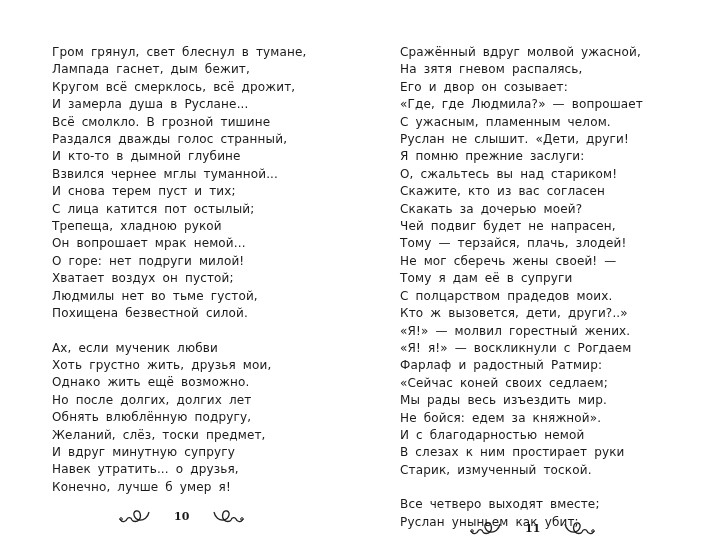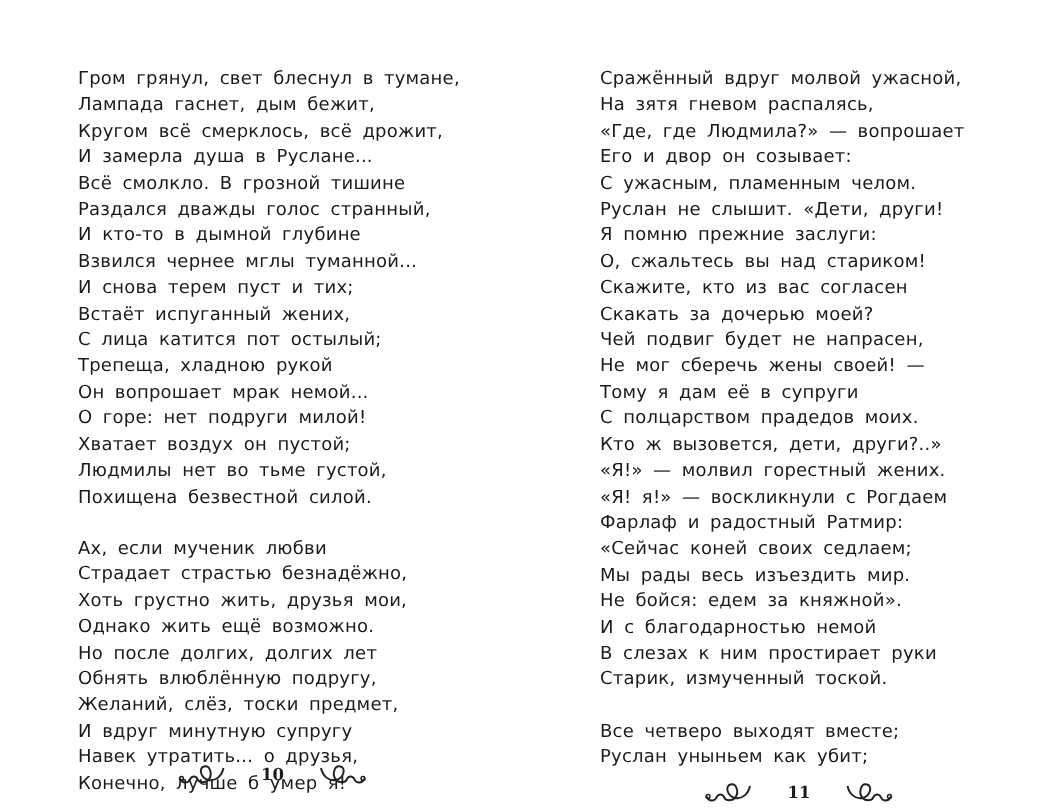--- a/index.html
+++ b/index.html
@@ -23,57 +23,56 @@
   <div class="stanza">
       <div class="line">Гром грянул, свет блеснул в тумане,</div>
       <div class="line">Лампада гаснет, дым бежит,</div>
       <div class="line">Кругом всё смерклось, всё дрожит,</div>
       <div class="line">И замерла душа в Руслане...</div>
       <div class="line">Всё смолкло. В грозной тишине</div>
       <div class="line">Раздался дважды голос странный,</div>
       <div class="line">И кто-то в дымной глубине</div>
       <div class="line">Взвился чернее мглы туманной...</div>
       <div class="line">И снова терем пуст и тих;</div>
-      <div class="line">Встаёт испуганный жених,</div>
       <div class="line">С лица катится пот остылый;</div>
       <div class="line">Трепеща, хладною рукой</div>
       <div class="line">Он вопрошает мрак немой...</div>
       <div class="line">О горе: нет подруги милой!</div>
       <div class="line">Хватает воздух он пустой;</div>
       <div class="line">Людмилы нет во тьме густой,</div>
       <div class="line">Похищена безвестной силой.</div>
     </div>
   <div class="stanza">
       <div class="line">Ах, если мученик любви</div>
-      <div class="line">Страдает страстью безнадёжно,</div>
       <div class="line">Хоть грустно жить, друзья мои,</div>
       <div class="line">Однако жить ещё возможно.</div>
       <div class="line">Но после долгих, долгих лет</div>
       <div class="line">Обнять влюблённую подругу,</div>
       <div class="line">Желаний, слёз, тоски предмет,</div>
       <div class="line">И вдруг минутную супругу</div>
       <div class="line">Навек утратить... о друзья,</div>
       <div class="line">Конечно, лучше б умер я!</div>
     </div>
 
 </div>
 
 <div class="page right">
   <div class="stanza">
       <div class="line">Сражённый вдруг молвой ужасной,</div>
       <div class="line">На зятя гневом распалясь,</div>
+      <div class="line">Его и двор он созывает:</div>
       <div class="line">«Где, где Людмила?» — вопрошает</div>
-      <div class="line">Его и двор он созывает:</div>
       <div class="line">С ужасным, пламенным челом.</div>
       <div class="line">Руслан не слышит. «Дети, други!</div>
       <div class="line">Я помню прежние заслуги:</div>
       <div class="line">О, сжальтесь вы над стариком!</div>
       <div class="line">Скажите, кто из вас согласен</div>
       <div class="line">Скакать за дочерью моей?</div>
       <div class="line">Чей подвиг будет не напрасен,</div>
+      <div class="line">Тому — терзайся, плачь, злодей!</div>
       <div class="line">Не мог сберечь жены своей! —</div>
       <div class="line">Тому я дам её в супруги</div>
       <div class="line">С полцарством прадедов моих.</div>
       <div class="line">Кто ж вызовется, дети, други?..»</div>
       <div class="line">«Я!» — молвил горестный жених.</div>
       <div class="line">«Я! я!» — воскликнули с Рогдаем</div>
       <div class="line">Фарлаф и радостный Ратмир:</div>
       <div class="line">«Сейчас коней своих седлаем;</div>
       <div class="line">Мы рады весь изъездить мир.</div>
       <div class="line">Не бойся: едем за княжной».</div>

